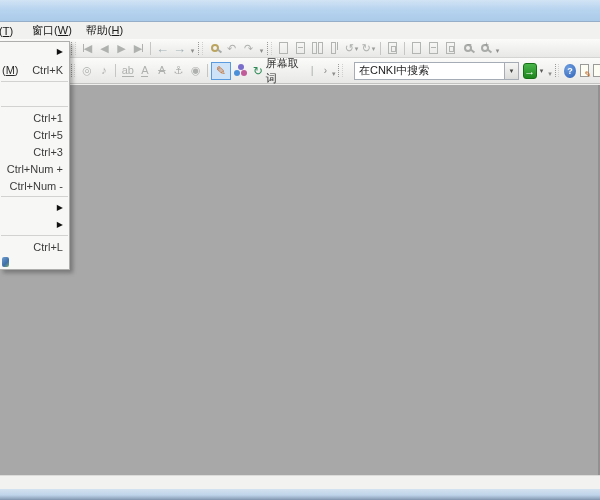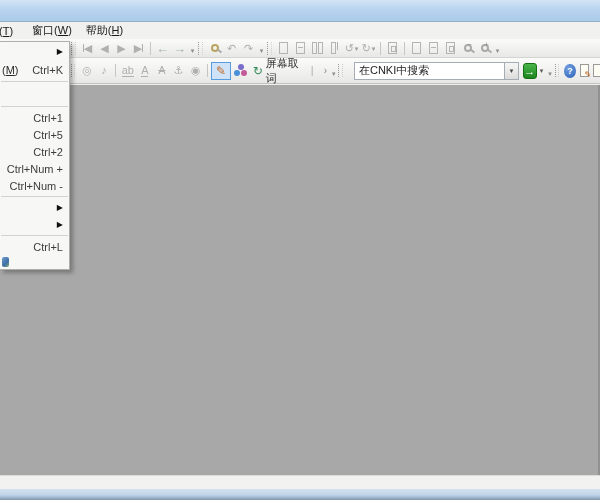--- a/index.html
+++ b/index.html
@@ -321,21 +321,21 @@
     <div class="msep"></div>
     <div class="mrow h20"></div>
     <div class="msep"></div>
     <div class="mrow h17">
         <span class="sc">Ctrl+1</span>
       </div>
     <div class="mrow h17">
         <span class="sc">Ctrl+5</span>
       </div>
     <div class="mrow h17">
-        <span class="sc">Ctrl+2</span>
+        <span class="sc">Ctrl+3</span>
       </div>
     <div class="mrow h17">
         <span class="sc">Ctrl+Num +</span>
       </div>
     <div class="mrow h17">
         <span class="sc">Ctrl+Num -</span>
       </div>
     <div class="msep"></div>
     <div class="mrow h17">
         <span class="arr">▶</span>

